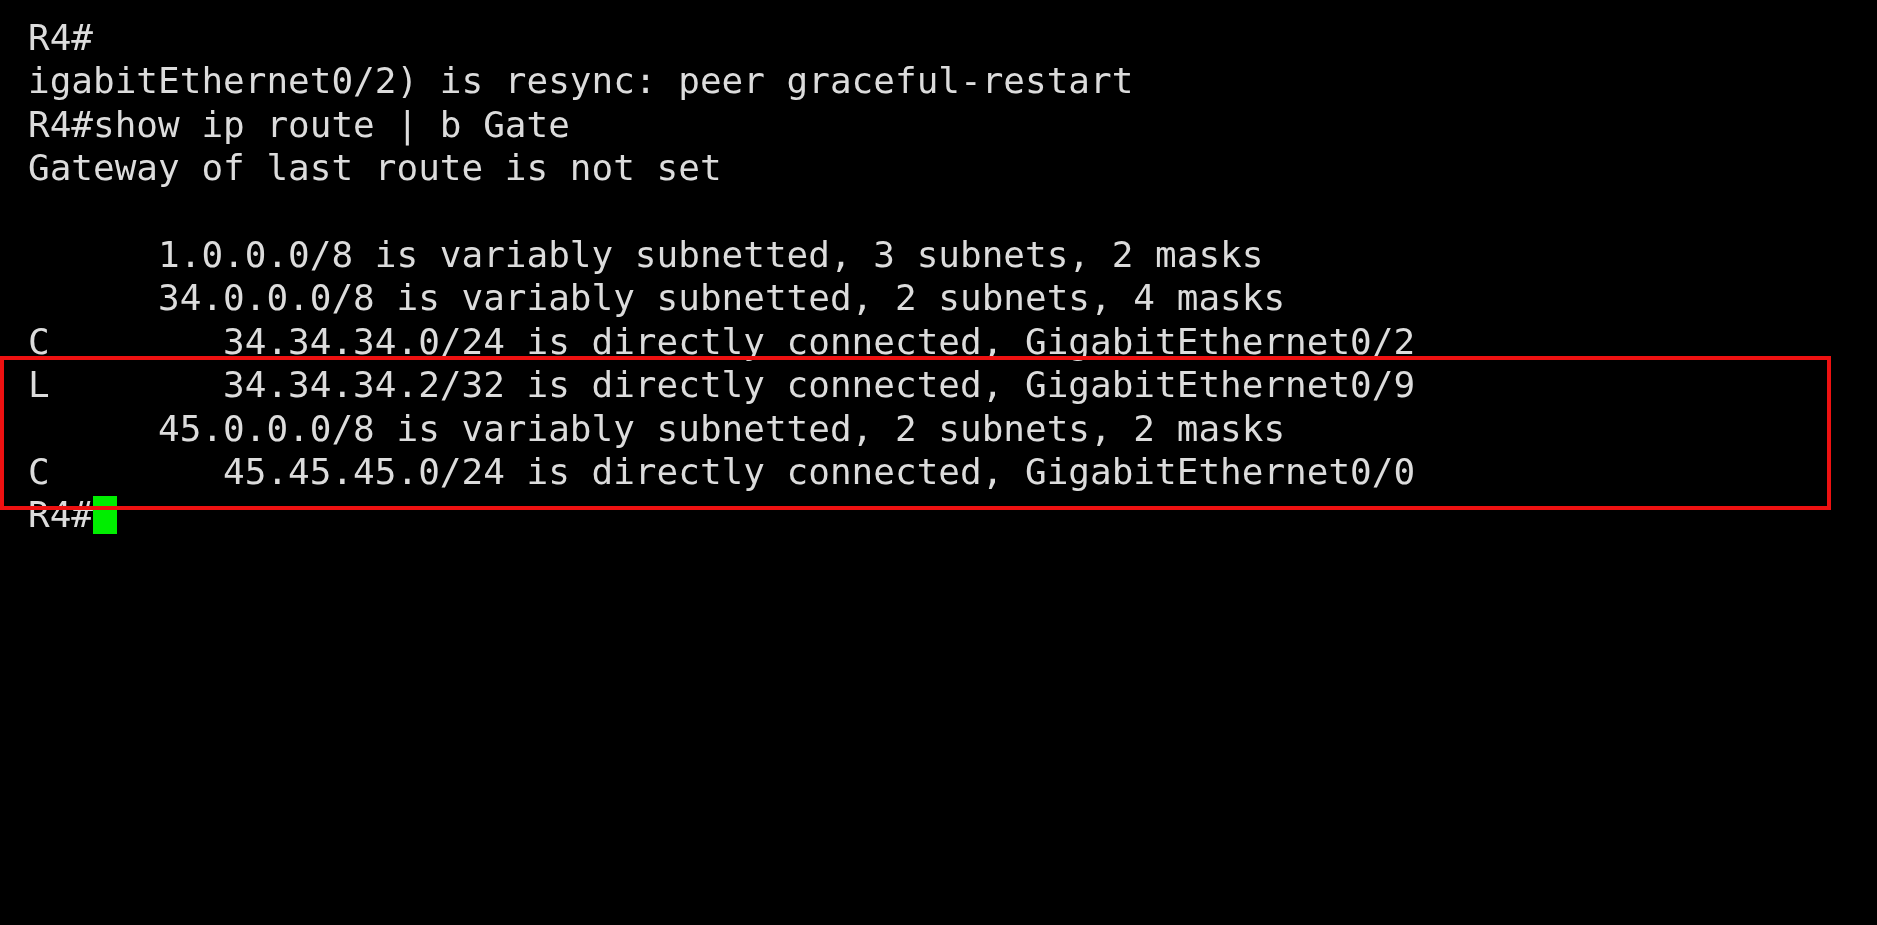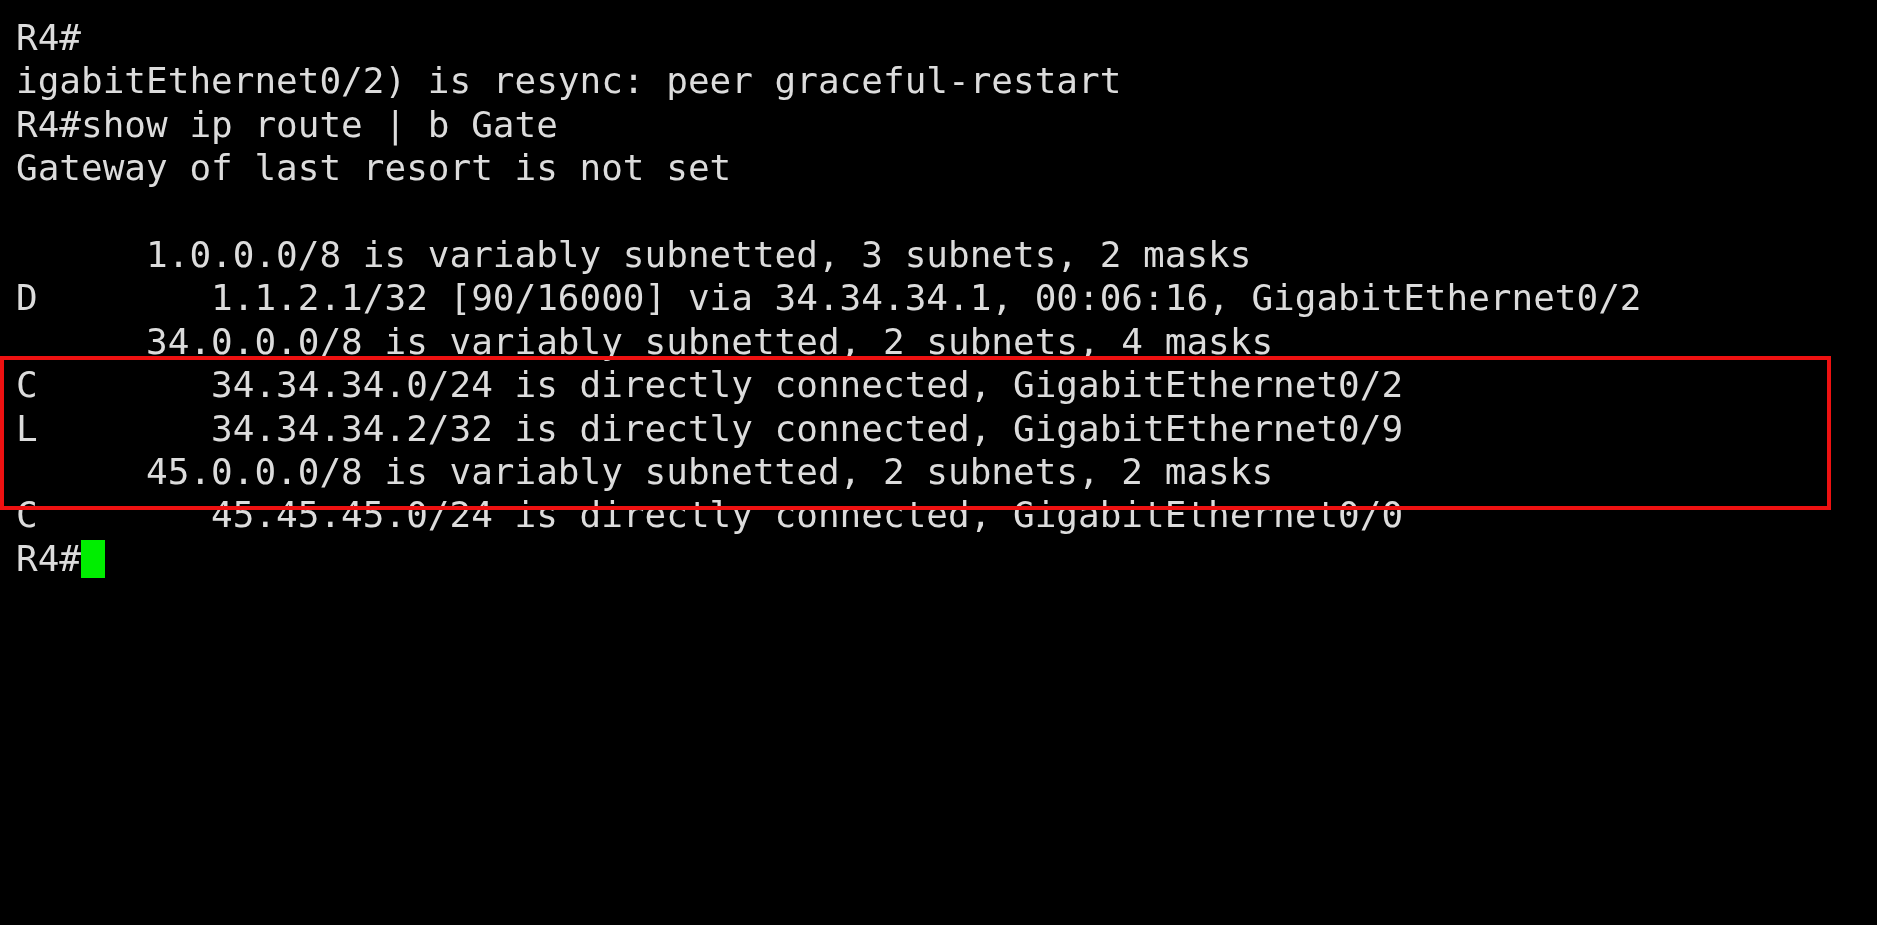--- a/index.html
+++ b/index.html
@@ -15,21 +15,21 @@
     background: #000000;
     overflow: hidden;
     font-family: "DejaVu Sans Mono", "Liberation Mono", monospace;
     font-size: 36px;
     line-height: 43.4px;
     color: #d8d8d8;
     -webkit-font-smoothing: none;
   }
   #screen {
     position: absolute;
-    left: 0;
+    left: 12px;
     top: 0;
     padding: 16px;
   }
   .line {
     height: 43.4px;
     white-space: pre;
     letter-spacing: 0px;
     color: #dcdcdc;
   }
   .line.blank {
@@ -57,24 +57,23 @@
 </style>
 </head>
 <body>
 
 <div id="terminal">
 
   <div id="screen">
     <div class="line">R4#</div>
     <div class="line">igabitEthernet0/2) is resync: peer graceful-restart</div>
     <div class="line">R4#show ip route | b Gate</div>
-    <div class="line">Gateway of last resort is not set</div>
+    <div class="line">Gateway of last route is not set</div>
     <div class="line blank"></div>
     <div class="line">      1.0.0.0/8 is variably subnetted, 3 subnets, 2 masks</div>
-    <div class="line">D        1.1.2.1/32 [90/16000] via 34.34.34.1, 00:06:16, GigabitEthernet0/2</div>
     <div class="line">      34.0.0.0/8 is variably subnetted, 2 subnets, 4 masks</div>
     <div class="line">C        34.34.34.0/24 is directly connected, GigabitEthernet0/2</div>
     <div class="line">L        34.34.34.2/32 is directly connected, GigabitEthernet0/9</div>
     <div class="line">      45.0.0.0/8 is variably subnetted, 2 subnets, 2 masks</div>
     <div class="line">C        45.45.45.0/24 is directly connected, GigabitEthernet0/0</div>
     <div class="line"><span>R4#</span><span class="cursor"></span></div>
   </div>
 
   <div id="highlight-box"></div>
 

